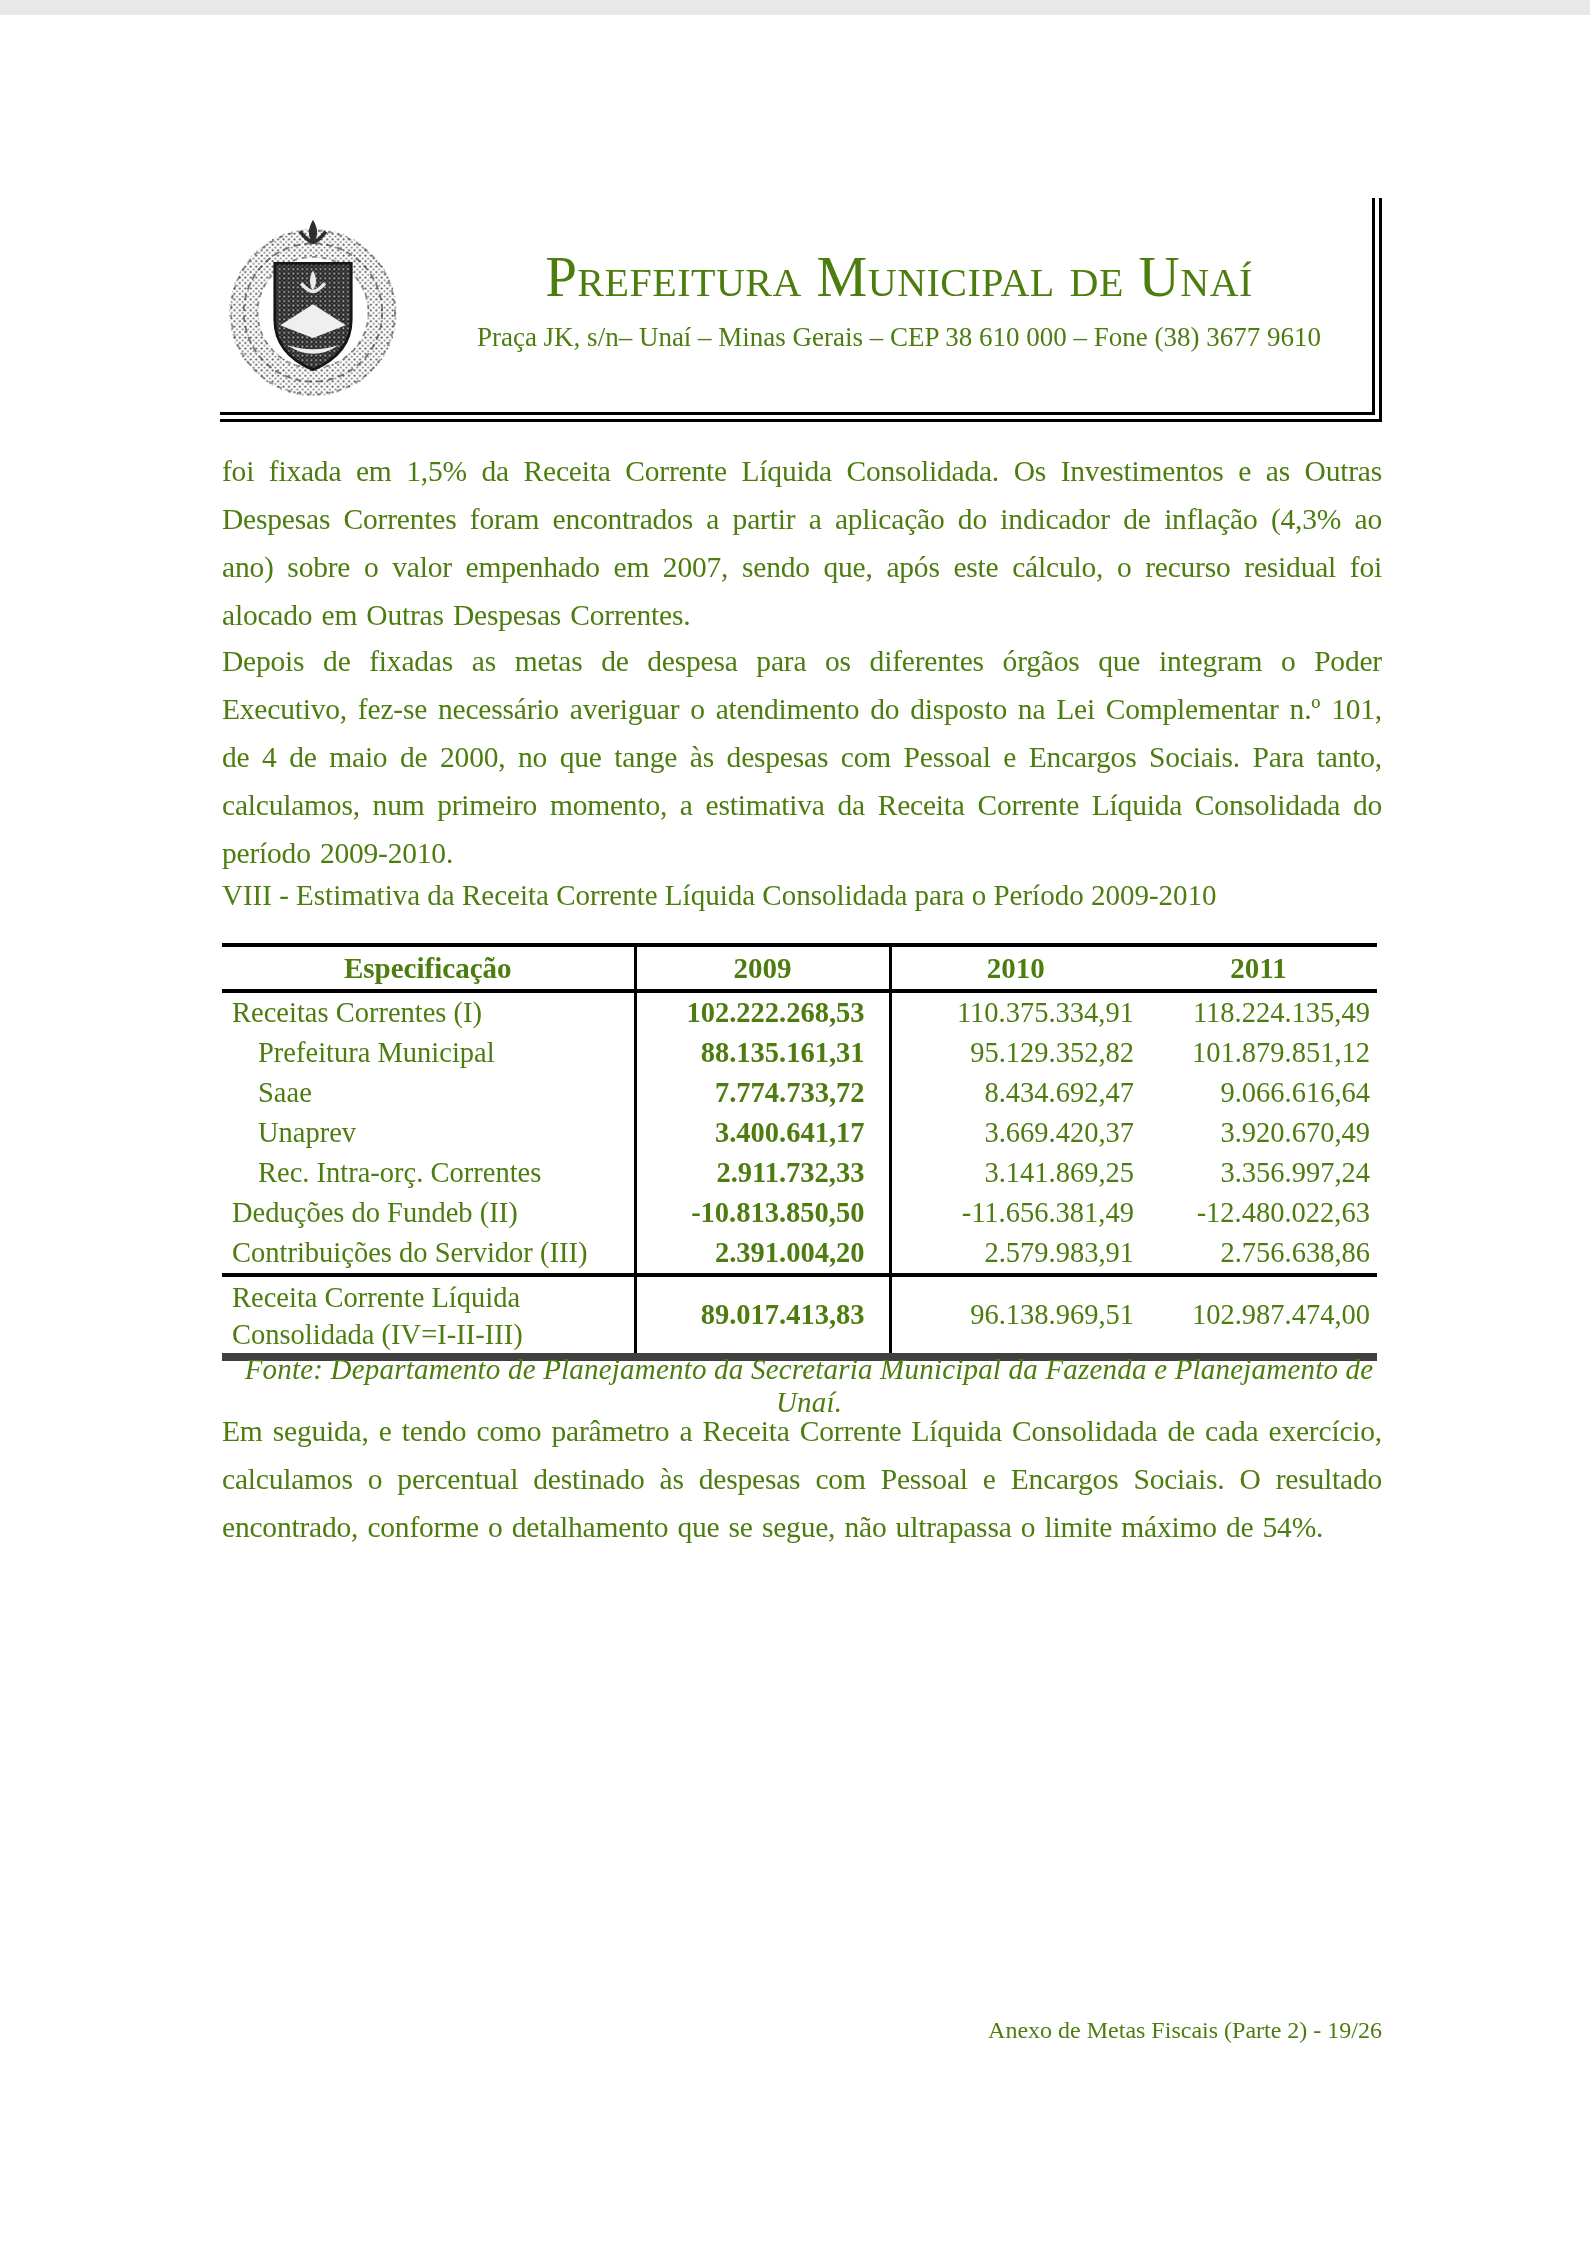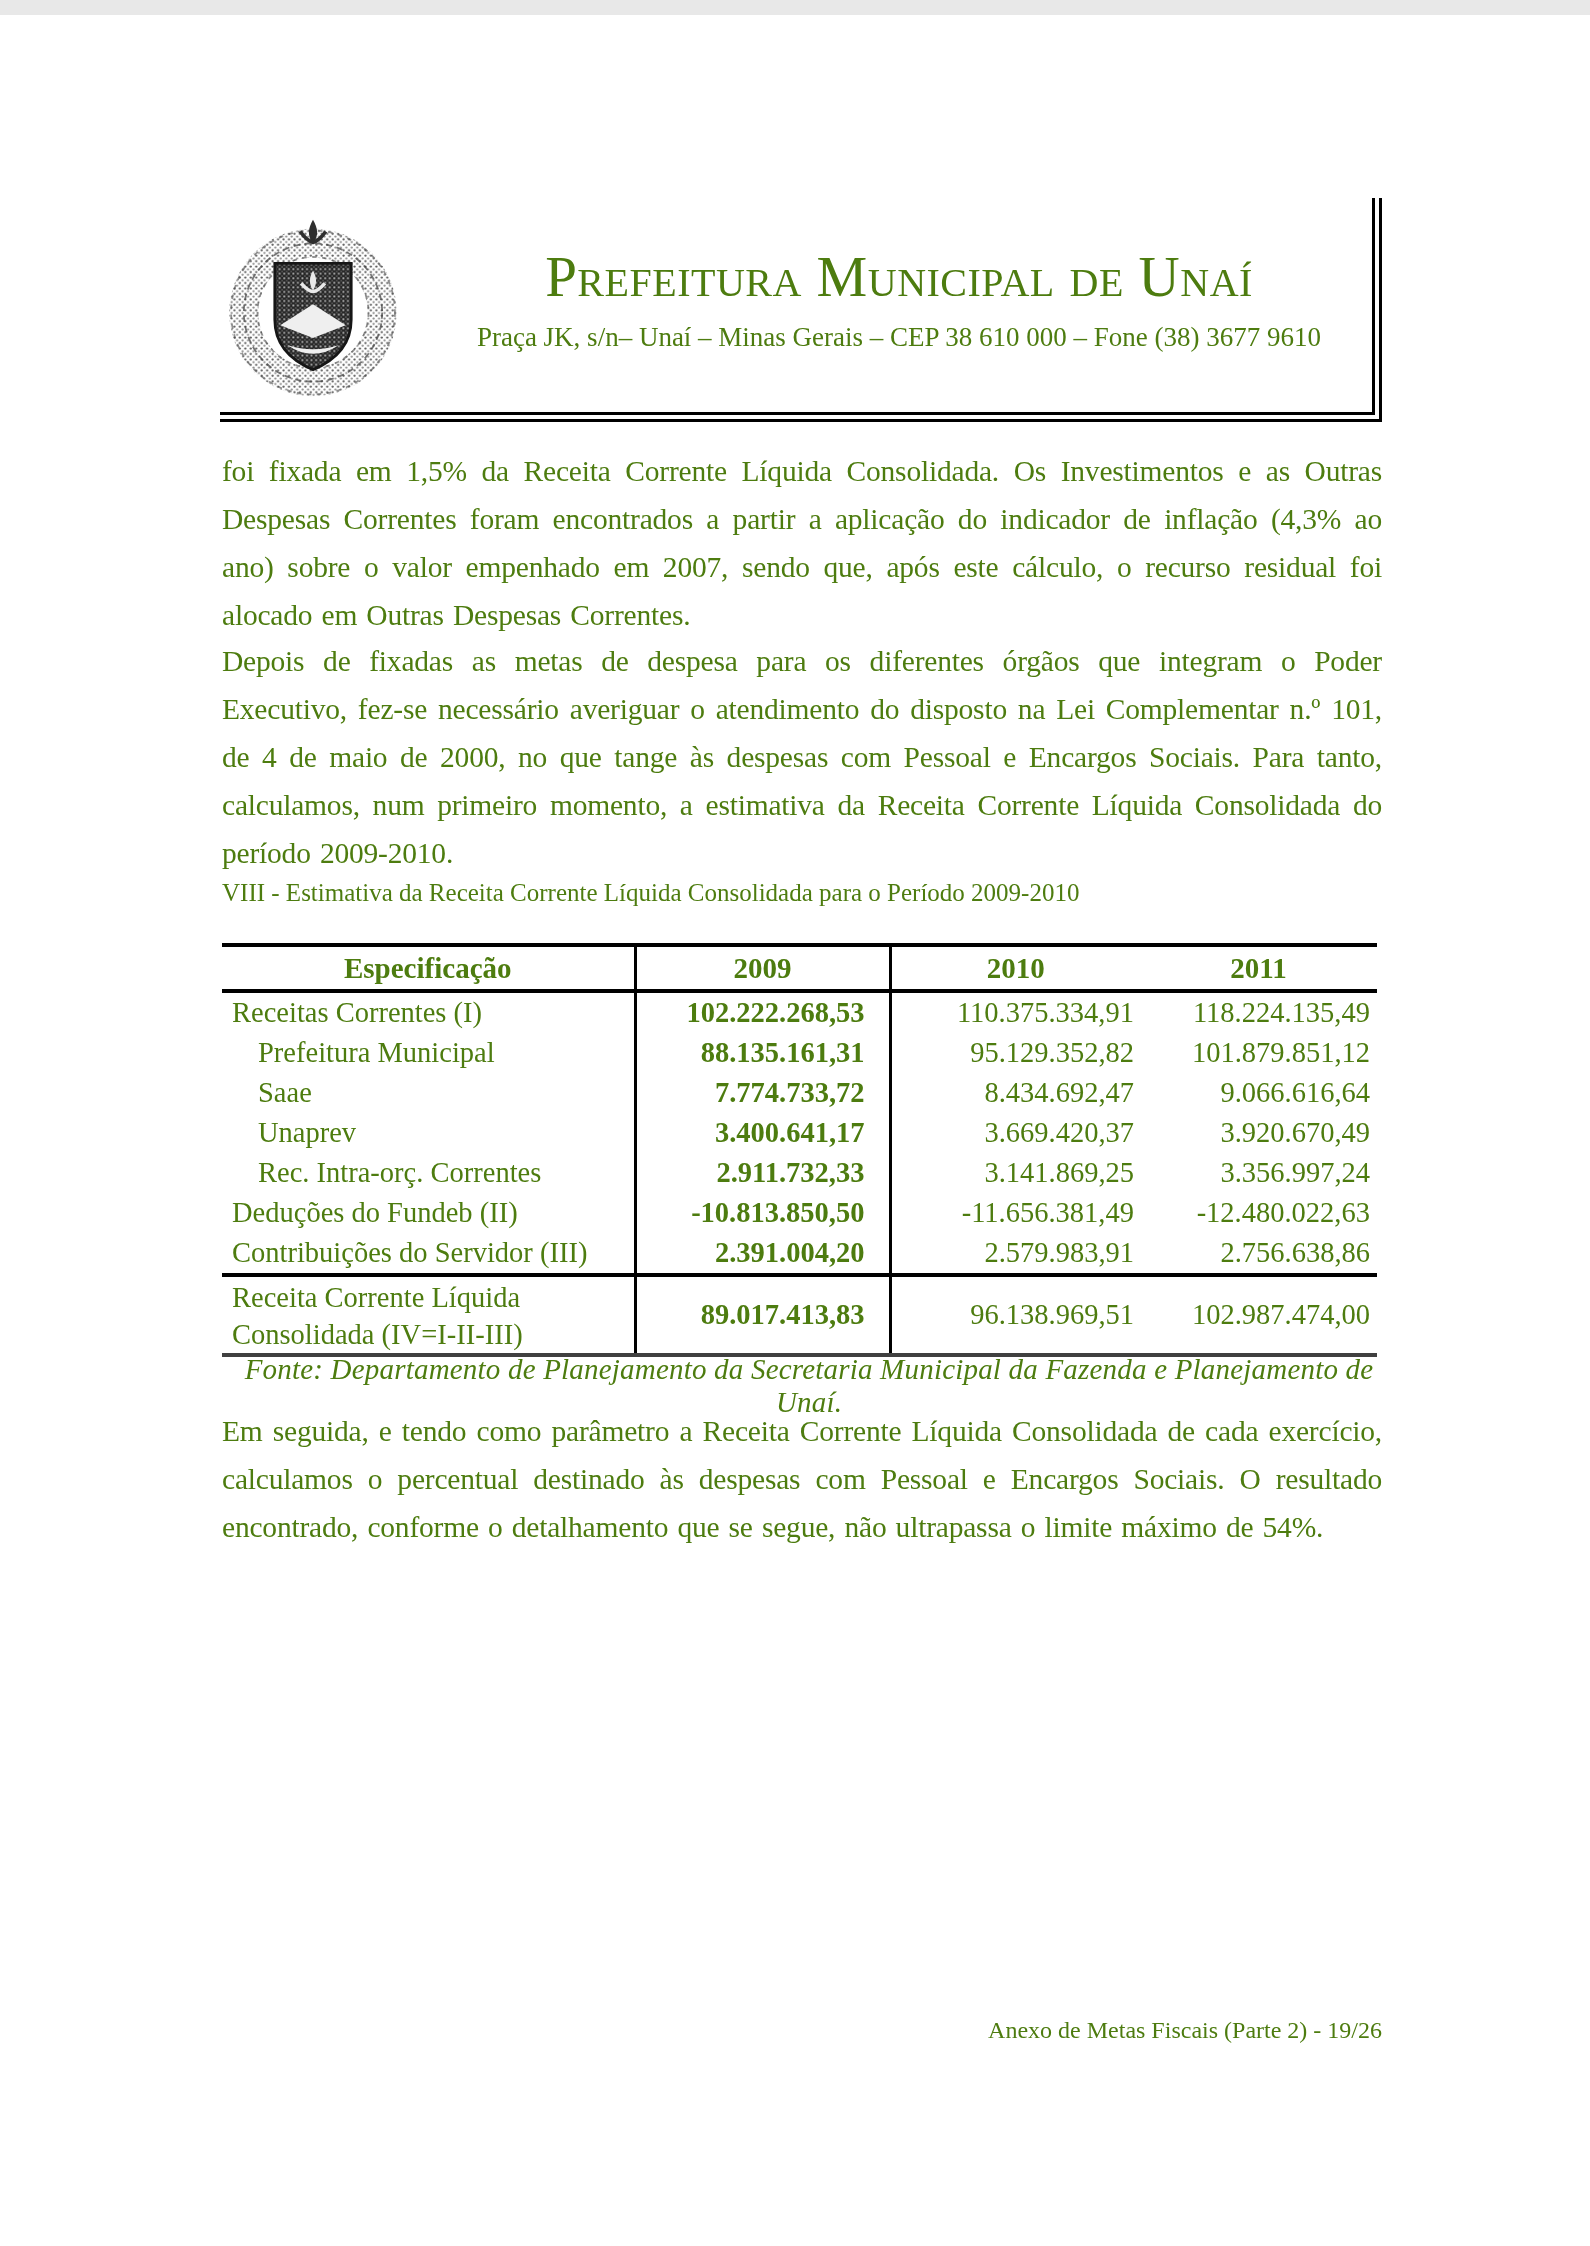--- a/index.html
+++ b/index.html
@@ -34,30 +34,30 @@
 
   
   .block { position:absolute; left:222px; width:1160px; }
   p.body {
     margin:0;
     font-size:29.5px; line-height:48px;
     text-align:justify;
     letter-spacing:-0.2px;
     word-spacing:2px;
   }
-  .caption { margin:0; font-size:25px; white-space:nowrap; }
+  .caption { margin:0; font-size:29px; white-space:nowrap; }
 
   
   table.fiscal {
     border-collapse:collapse;
     table-layout:fixed;
     width:1155px;
     font-size:28.5px;
     border-top:4px solid #000;
-    border-bottom:4px solid #404040;
+    border-bottom:8px solid #404040;
   }
   table.fiscal col.c1 { width:413px; }
   table.fiscal col.c2 { width:255px; }
   table.fiscal col.c3 { width:250px; }
   table.fiscal col.c4 { width:237px; }
   table.fiscal th {
     font-weight:bold; font-size:29px;
     text-align:center; height:42px;
     border-bottom:4px solid #000;
     padding:0;

